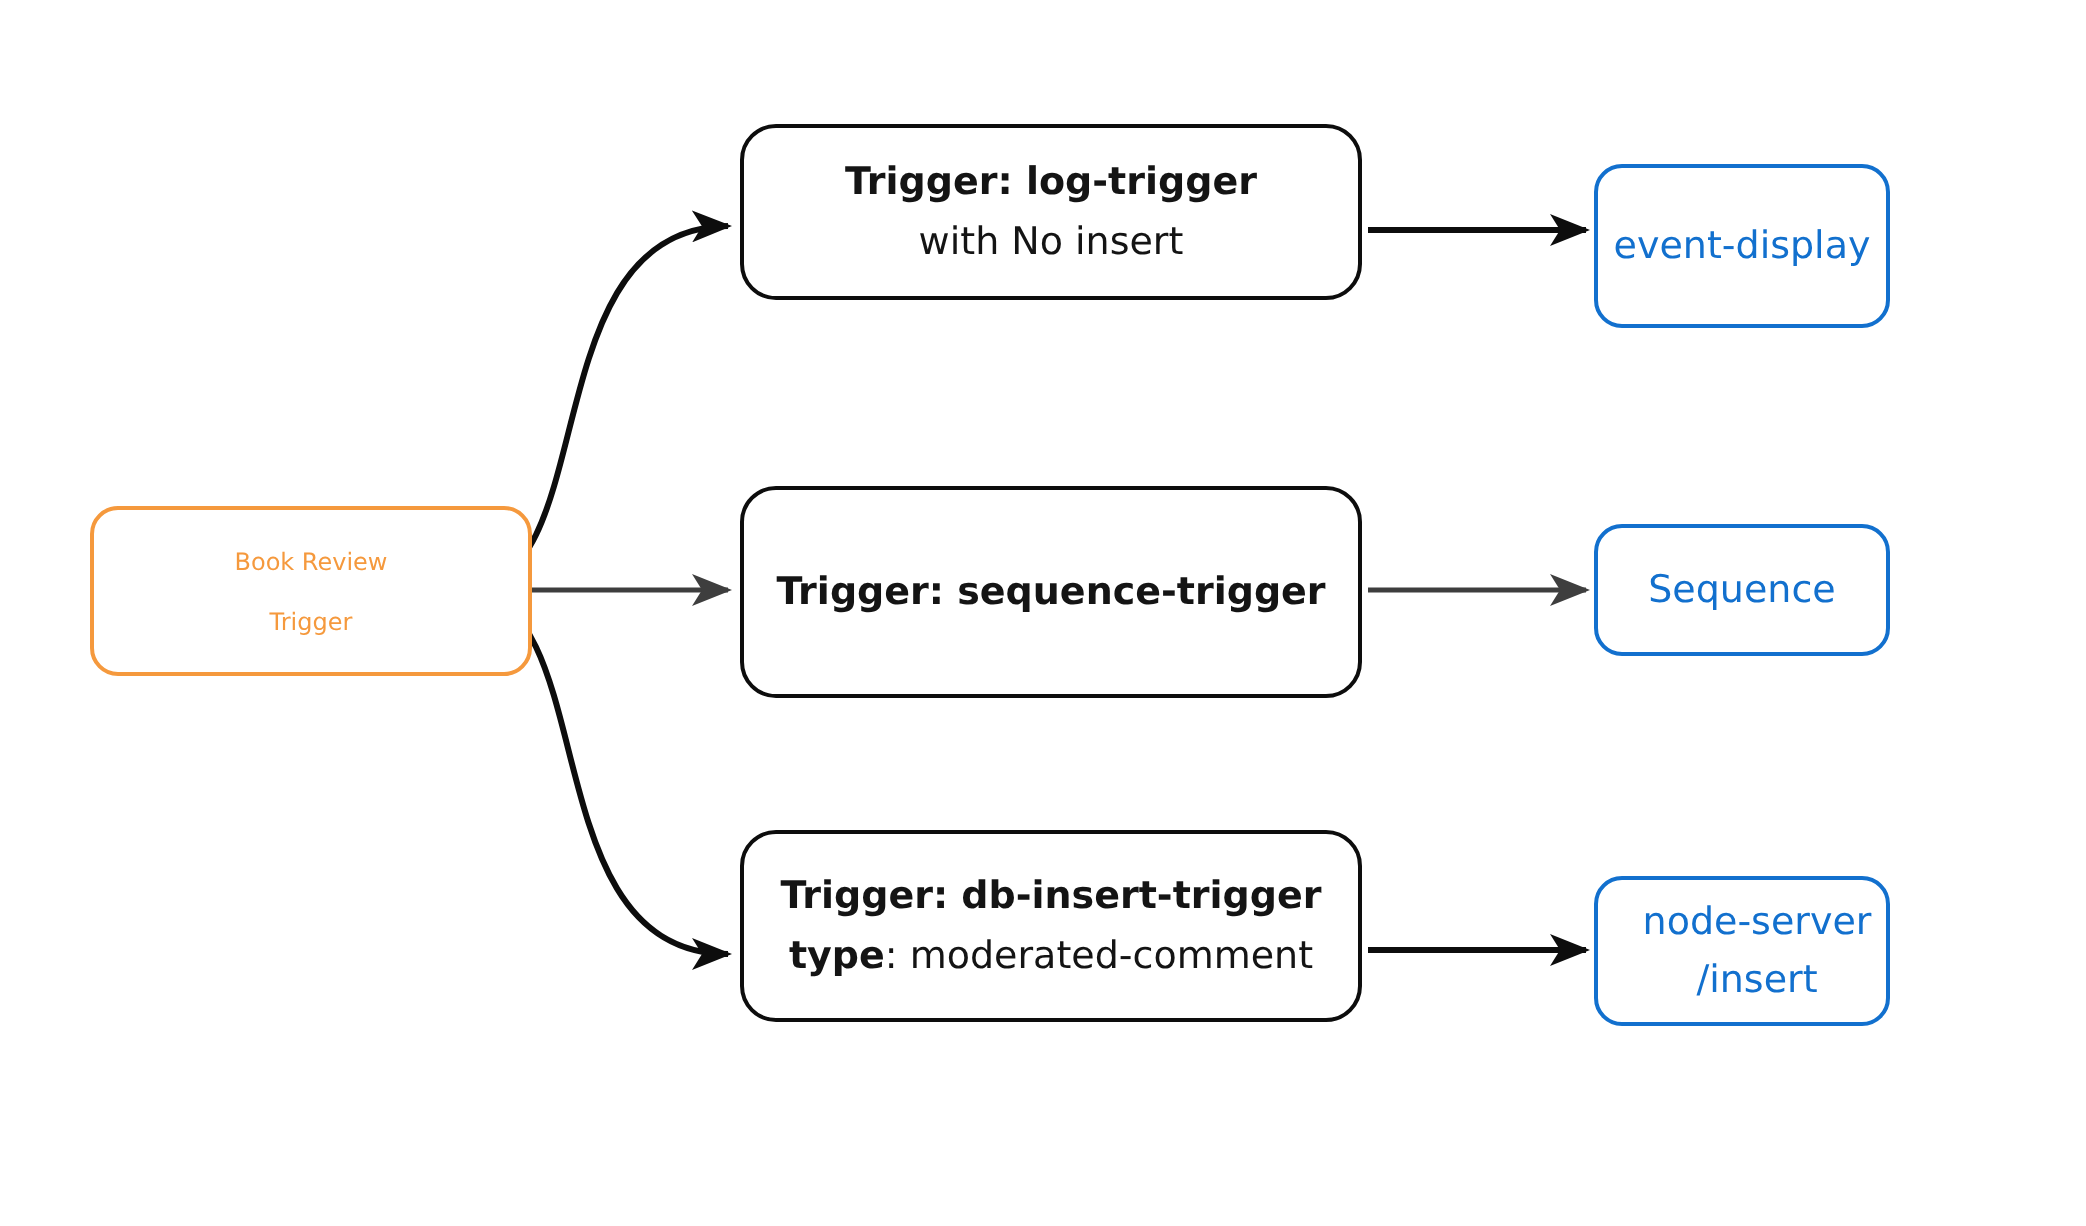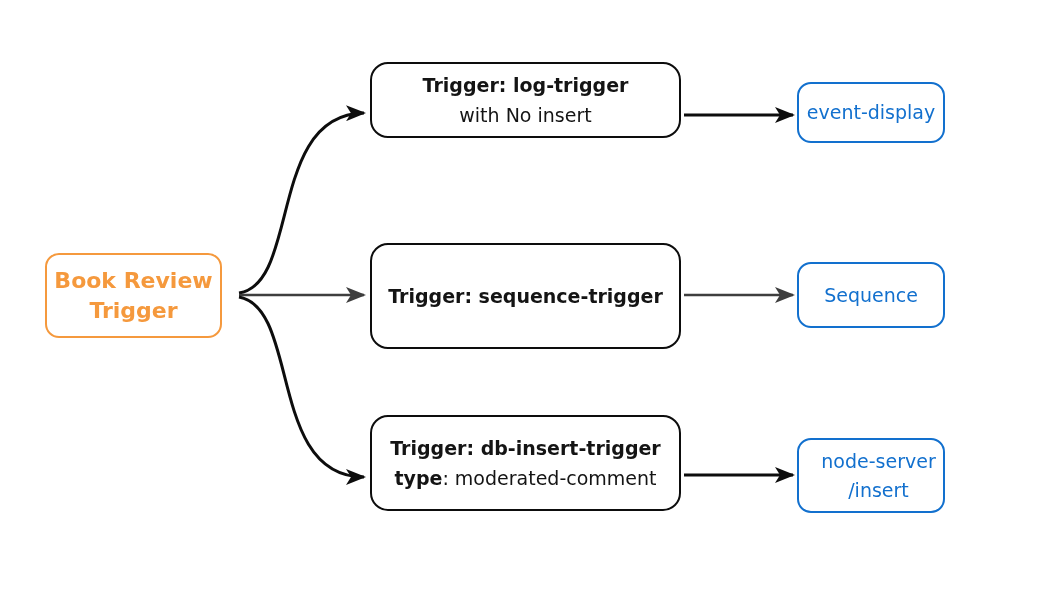--- a/index.html
+++ b/index.html
@@ -24,38 +24,38 @@
   .mk-gray{fill:var(--edge-gray);}
 
   .node{
     position:absolute;box-sizing:border-box;
     display:flex;flex-direction:column;
     align-items:center;justify-content:center;
     background:var(--bg);
     text-align:center;
   }
   .broker{
-    left:45px;top:253px;width:177px;height:85px;
+    left:45px;top:253px;width:221px;height:85px;
     border:2.5px solid var(--orange);border-radius:14px;
-    color:var(--orange);font-size:22px;line-height:30px;font-weight:bold;
+    color:var(--orange);font-size:12px;line-height:30px;
   }
   .trigger{
     left:370px;width:311px;
     border:2.8px solid var(--edge-black);border-radius:18px;
     color:#141414;font-size:19px;line-height:30px;
   }
-  .trigger1{top:62px;height:76px;}
+  .trigger1{top:62px;height:88px;}
   .trigger2{top:243px;height:106px;}
   .trigger3{top:415px;height:96px;}
   .sink{
     left:797px;width:148px;
     border:2.5px solid var(--blue);border-radius:14px;
     color:var(--blue);font-size:19px;line-height:29px;
   }
-  .sink1{top:82px;height:61px;}
+  .sink1{top:82px;height:82px;}
   .sink2{top:262px;height:66px;}
   .sink3{top:438px;height:75px;padding-left:15px;}
   .b{font-weight:bold;}
   .line{white-space:pre;}
   .line-indent{padding-left:44px;}
 </style>
 </head>
 <body>
 
 <div id="canvas">

